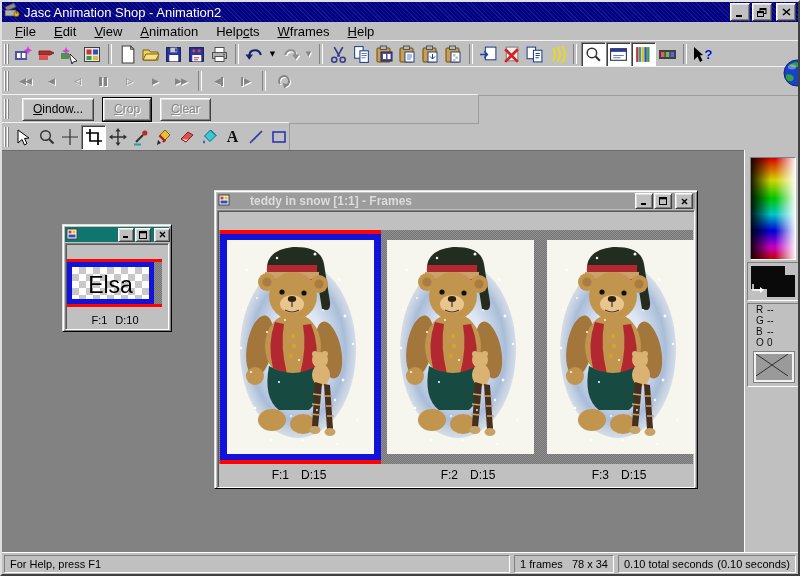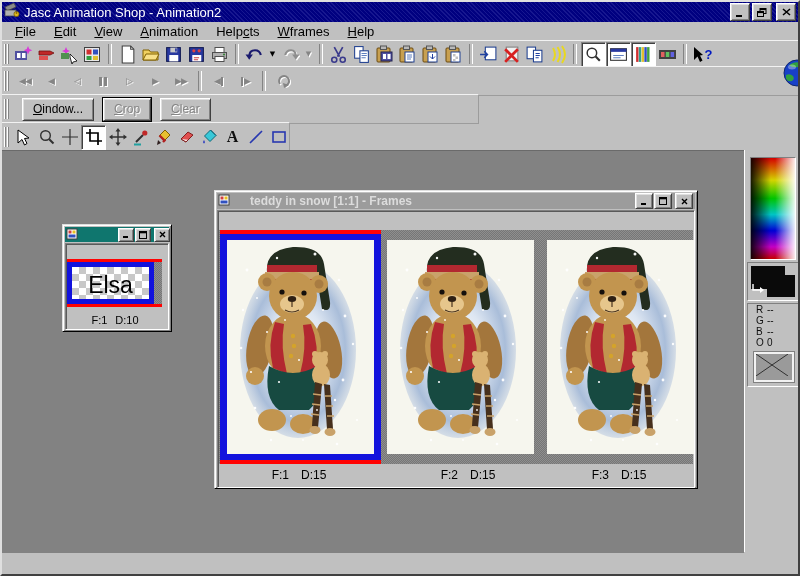--- a/index.html
+++ b/index.html
@@ -778,14 +778,19 @@
               <use href="#teddy-art"></use>
             </svg>
         </div>
       </div>
       <div class="flabel" style="left:81px;top:257px"><span>F:1</span><span class="gap"></span><span>D:15</span></div>
       <div class="flabel" style="left:250px;top:257px"><span>F:2</span><span class="gap"></span><span>D:15</span></div>
       <div class="flabel" style="left:401px;top:257px"><span>F:3</span><span class="gap"></span><span>D:15</span></div>
     </div>
   </div>
 
+  <div class="statusbar dots">
+    <span class="spanel sunken" style="flex:1 1 auto;margin-right:4px"><span>For Help, press F1</span></span>
+    <span class="spanel sunken" style="width:88px;margin-right:4px;justify-content:center"><span>1 frames</span><span style="display:inline-block;width:10px"></span><span>78 x 34</span></span>
+    <span class="spanel sunken" style="width:166px;justify-content:center"><span>0.10 total seconds</span><span style="display:inline-block;width:8px"></span><span>(0.10 seconds)</span></span>
+  </div>
 
 </div>
 
 </body></html>

